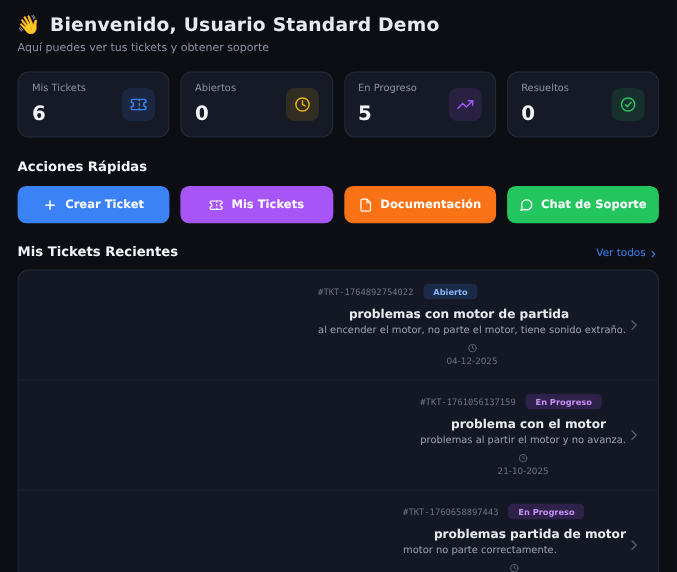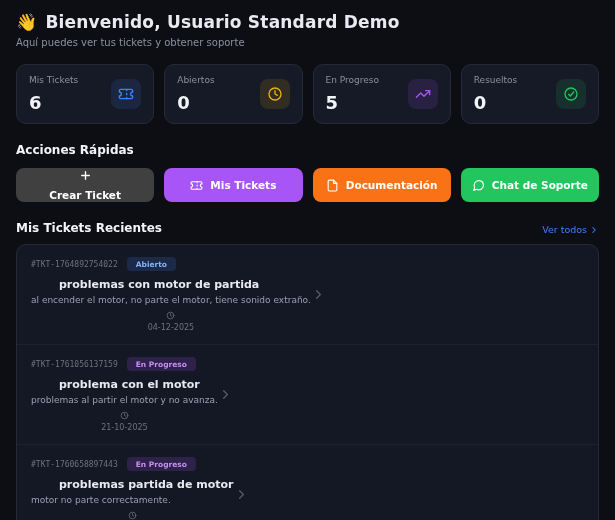--- a/index.html
+++ b/index.html
@@ -35,36 +35,36 @@
   
   .section-title { font-size:12px; font-weight:bold; color:#f2f4f8; margin-top:19px; }
   .actions-grid { display:grid; grid-template-columns:repeat(4,1fr); gap:10px; margin-top:11px; }
   .action-btn {
     height:34px; border:none; border-radius:8px; cursor:pointer;
     color:#fff; font-size:10.5px; font-weight:600;
     font-family:"DejaVu Sans","Liberation Sans",sans-serif;
     display:flex; align-items:center; justify-content:center; gap:7px;
   }
   .action-btn svg { width:13px; height:13px; }
-  .btn-blue   { background:#404040;flex-direction:column; }
+  .btn-blue   { background:#3b82f6; }
   .btn-purple { background:#a855f7; }
   .btn-green  { background:#22c55e; }
   .btn-orange { background:#f97316; }
 
   
   .tickets-header { display:flex; justify-content:space-between; align-items:flex-end; margin-top:19px; }
   .view-all { color:#3b82f6; font-size:9.5px; display:flex; align-items:center; gap:2px; cursor:pointer; }
   .view-all svg { width:10px; height:10px; }
   .tickets-card {
     margin-top:9px; background:#141824; border:1px solid #252a38;
     border-radius:10px; overflow:hidden;
   }
   .ticket-row {
     padding:12px 14px; border-bottom:1px solid #1e2230;
-    display:flex; justify-content:flex-start; align-items:center; cursor:pointer;
+    display:flex; justify-content:flex-end; align-items:center; cursor:pointer;
   }
   .ticket-row:last-child { border-bottom:none; }
   .ticket-meta { display:flex; align-items:center; gap:9px; }
   .ticket-id { font-family:"DejaVu Sans Mono","Liberation Mono",monospace; font-size:8px; color:#6b7280; }
   .badge { font-size:7.5px; font-weight:600; padding:2.5px 9px; border-radius:4px; }
   .badge[data-status="Abierto"]     { background:rgba(59,130,246,.18); color:#85b3f7; }
   .badge[data-status="En Progreso"] { background:rgba(168,85,247,.18); color:#c88ef4; }
   .ticket-title { font-size:11px; font-weight:bold; color:#e8eaf0; margin-top:7px;padding-left:28px; }
   .ticket-desc { font-size:9px; color:#99a0b2; margin-top:4px; }
   .ticket-date { font-size:8px; color:#6b7280; margin-top:6px; display:flex; align-items:center; gap:3px;flex-direction:column; }

